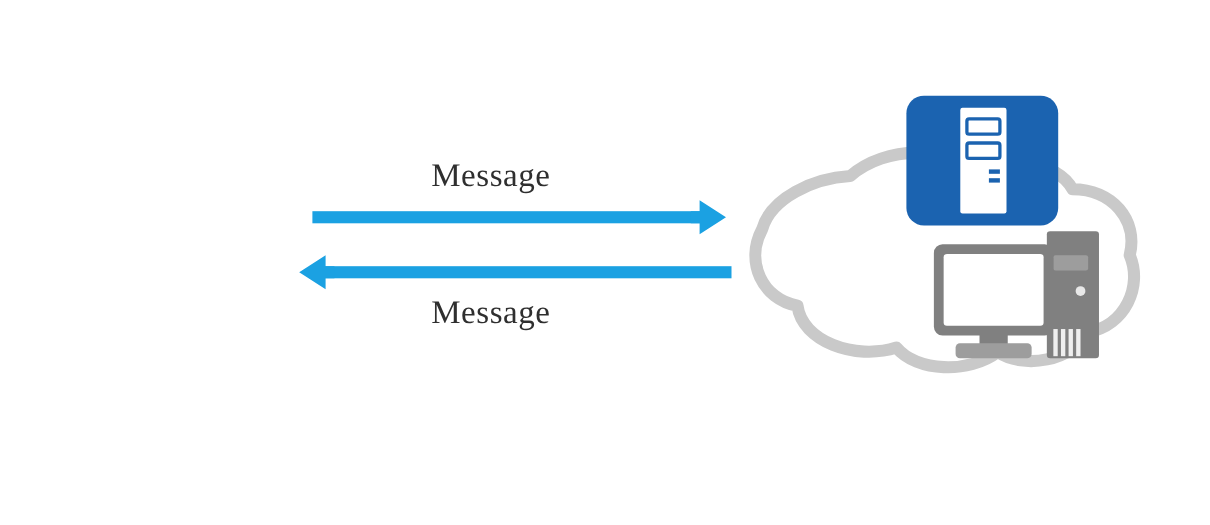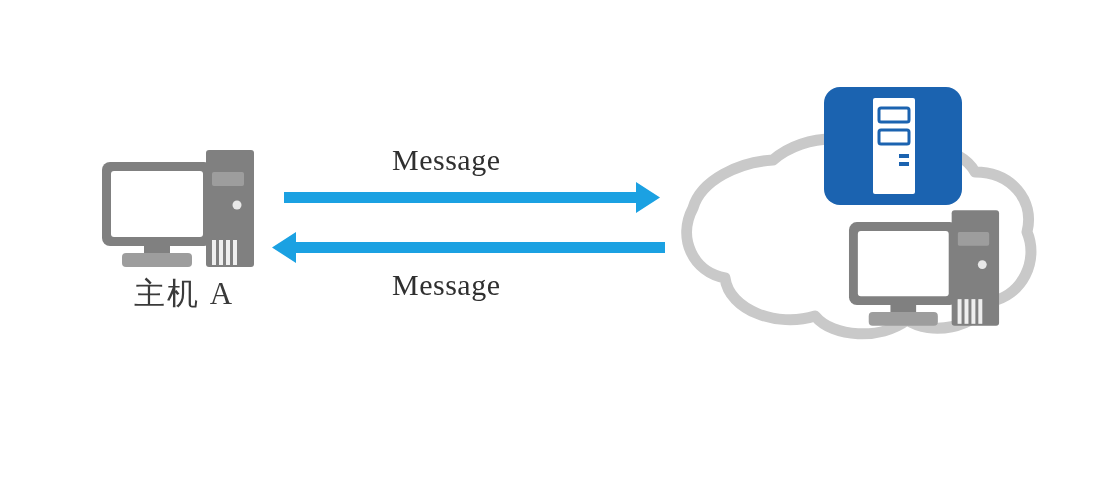--- a/index.html
+++ b/index.html
@@ -105,43 +105,20 @@
     top: 78px;
     width: 158px;
     height: 128px;
   }
 </style>
 </head>
 <body>
 
 <div id="canvas">
 
-  <div id="host-a-node">
-
-    <div id="host-a-icon">
-      <svg width="160" height="125" viewBox="0 0 160 125" xmlns="http://www.w3.org/2000/svg">
-
-        <rect x="106" y="2" width="48" height="117" rx="3" fill="#808080"></rect>
-        <rect x="112" y="24" width="32" height="14" rx="2" fill="#9d9d9d"></rect>
-        <circle cx="137" cy="57" r="4.5" fill="#e8e8e8"></circle>
-        <rect x="112" y="92" width="4" height="25" fill="#efefef"></rect>
-        <rect x="119" y="92" width="4" height="25" fill="#efefef"></rect>
-        <rect x="126" y="92" width="4" height="25" fill="#efefef"></rect>
-        <rect x="133" y="92" width="4" height="25" fill="#efefef"></rect>
-
-        <rect x="2" y="14" width="110" height="84" rx="8" fill="#808080"></rect>
-        <rect x="11" y="23" width="92" height="66" rx="3" fill="#ffffff"></rect>
-
-        <rect x="44" y="96" width="26" height="10" fill="#808080"></rect>
-        <rect x="22" y="105" width="70" height="14" rx="4" fill="#9d9d9d"></rect>
-      </svg>
-    </div>
-
-    <div id="host-a-label">主机 A</div>
-  </div>
 
   <div id="msg-label-forward" class="msg-label">Message</div>
 
   <div id="arrow-forward-group" class="arrow-group">
     <svg width="400" height="42" viewBox="0 0 400 42" xmlns="http://www.w3.org/2000/svg">
       <rect x="16" y="14" width="353" height="11" fill="#1ba1e2"></rect>
       <path d="M 368 4 L 392 19.5 L 368 35 L 368 25 L 360 25 L 360 14 L 368 14 Z" fill="#1ba1e2"></path>
     </svg>
   </div>
 

